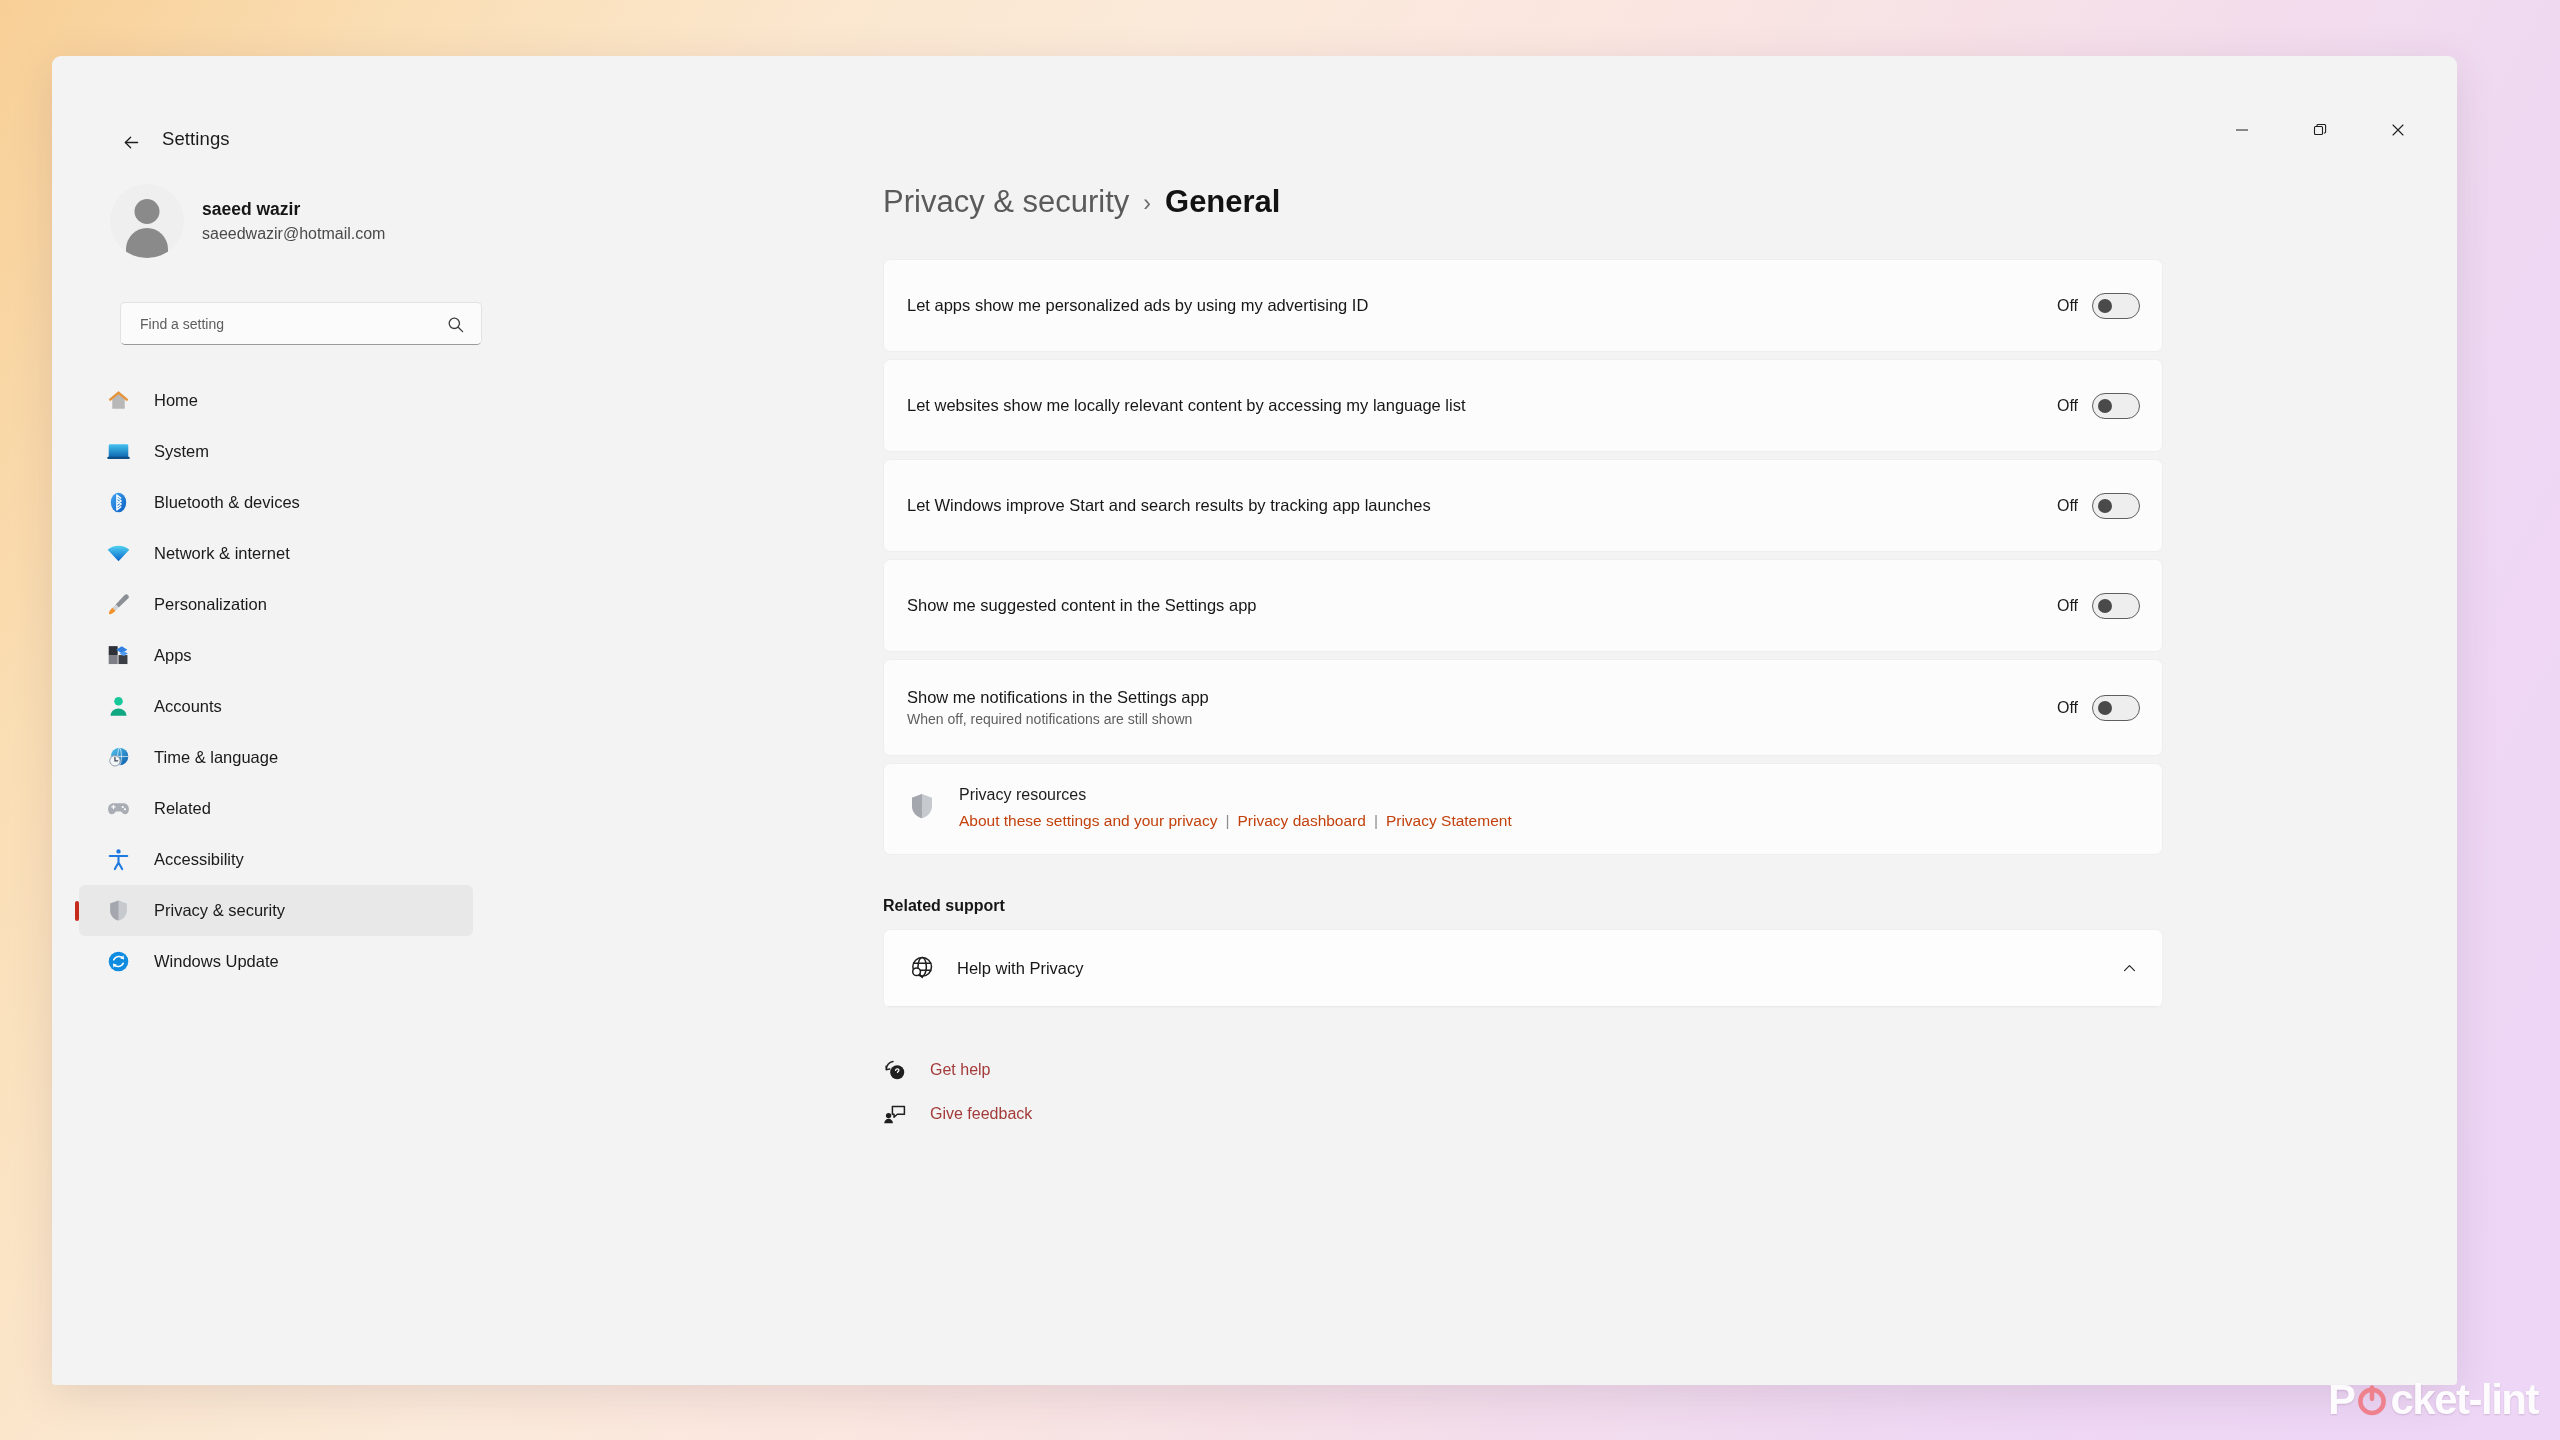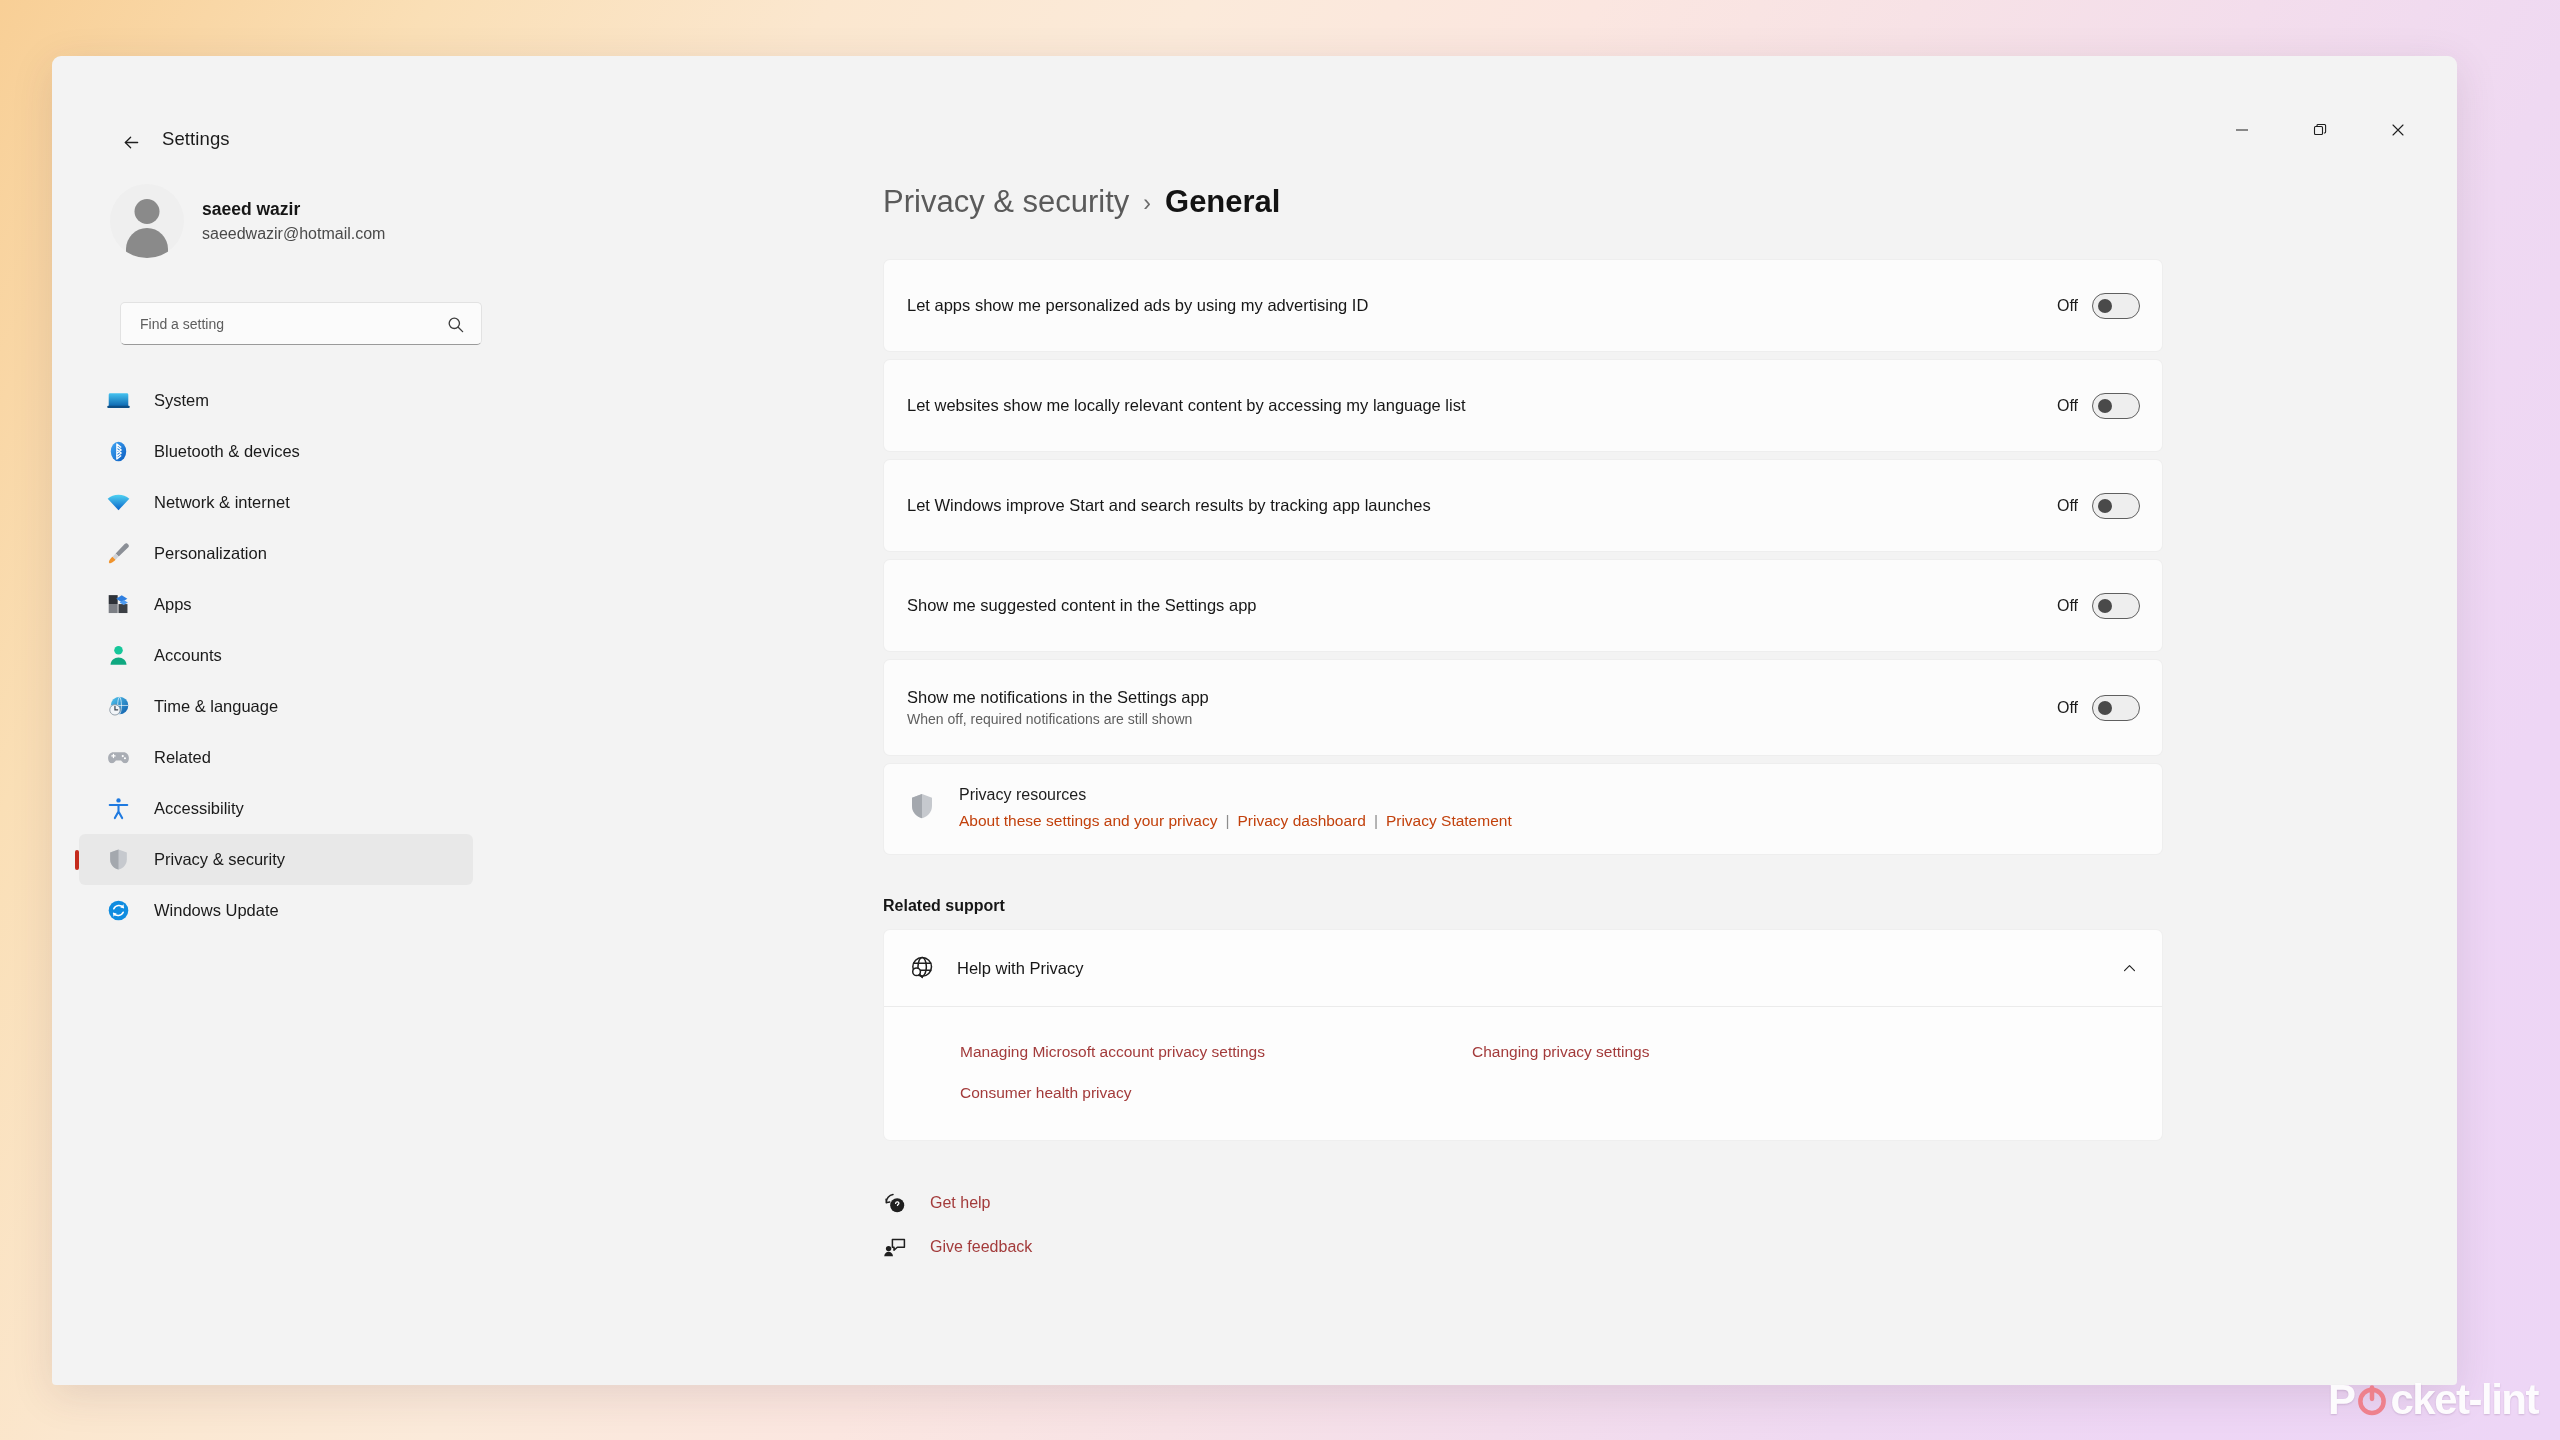--- a/index.html
+++ b/index.html
@@ -370,20 +370,29 @@
         <input id="search-input" type="text" placeholder="Find a setting" style="">
         <svg id="search-icon" viewBox="0 0 24 24" fill="none" stroke="#3d3d3d" stroke-width="1.7" stroke-linecap="round">
           <circle cx="10.5" cy="10.5" r="6.5"></circle>
             <path d="M15.4 15.4L21 21"></path>
         </svg>
       </div>
 
       <div id="navlist">
           <div class="nav-item">
             <span class="nav-ico">
+              <svg viewBox="0 0 24 24" fill="none">
+                <path d="M12 3.2L3 10.6h3v9.4h12v-9.4h3z" fill="#b8b8b8"></path>
+                <path d="M12 3.2L2.6 11.1l1.3 1.5L12 5.9l8.1 6.7 1.3-1.5z" fill="#e99537"></path>
+              </svg>
+            </span>
+            <span class="nav-label">Home</span>
+          </div>
+          <div class="nav-item">
+            <span class="nav-ico">
               <svg viewBox="0 0 24 24">
                 <defs>
                   <linearGradient id="g-sys" x1="0" y1="0" x2="0" y2="1">
                     <stop offset="0" stop-color="#45c3f0"></stop>
                     <stop offset="1" stop-color="#0b63ad"></stop>
                   </linearGradient>
                 </defs>
                 <rect x="2.6" y="5" width="18.8" height="13" rx="1.4" fill="url(#g-sys)"></rect>
                 <rect x="1.2" y="17" width="21.6" height="2.2" rx="1" fill="#0d4f86"></rect>
               </svg>
@@ -601,25 +610,20 @@
             <ellipse cx="13" cy="11" rx="3.6" ry="8"></ellipse>
             <path d="M5.2 8h15.6M5.2 14h15.6"></path>
             <circle cx="8.2" cy="15.2" r="3.3" fill="#ffffff" stroke="#1f1f1f" stroke-width="1.3"></circle>
             <path d="M10.6 17.6l2.5 2.5" stroke-linecap="round"></path>
           </svg>
           <span id="support-title">Help with Privacy</span>
           <svg id="chevron" viewBox="0 0 24 24" fill="none" stroke="#1f1f1f" stroke-width="1.6" stroke-linecap="round" stroke-linejoin="round">
             <path d="M5 15l7-7 7 7"></path>
           </svg>
         </div>
-        <div id="support-body">
-            <a class="sp-link">Managing Microsoft account privacy settings</a>
-            <a class="sp-link">Changing privacy settings</a>
-            <a class="sp-link">Consumer health privacy</a>
-          </div>
       </div>
 
       <div id="footlinks">
           <div class="foot-row">
             <span class="foot-ico"><svg viewBox="0 0 24 24" fill="none" stroke="#1f1f1f" stroke-width="1.5" stroke-linecap="round">
                 <path d="M3.4 11.4A7.4 7.4 0 0 1 10 3.6"></path>
                 <path d="M3.1 8.3l.4 3.4 3.3-.7"></path>
                 <circle cx="14.2" cy="14.2" r="7" fill="#1f1f1f" stroke="none"></circle>
                 <path d="M12.6 12.3c.2-1 1-1.6 1.9-1.5.9.1 1.5.8 1.4 1.6-.1.9-1.2 1.1-1.4 1.9" stroke="#ffffff" stroke-width="1.3"></path>
                 <circle cx="14.2" cy="16.7" r=".85" fill="#ffffff"></circle>

